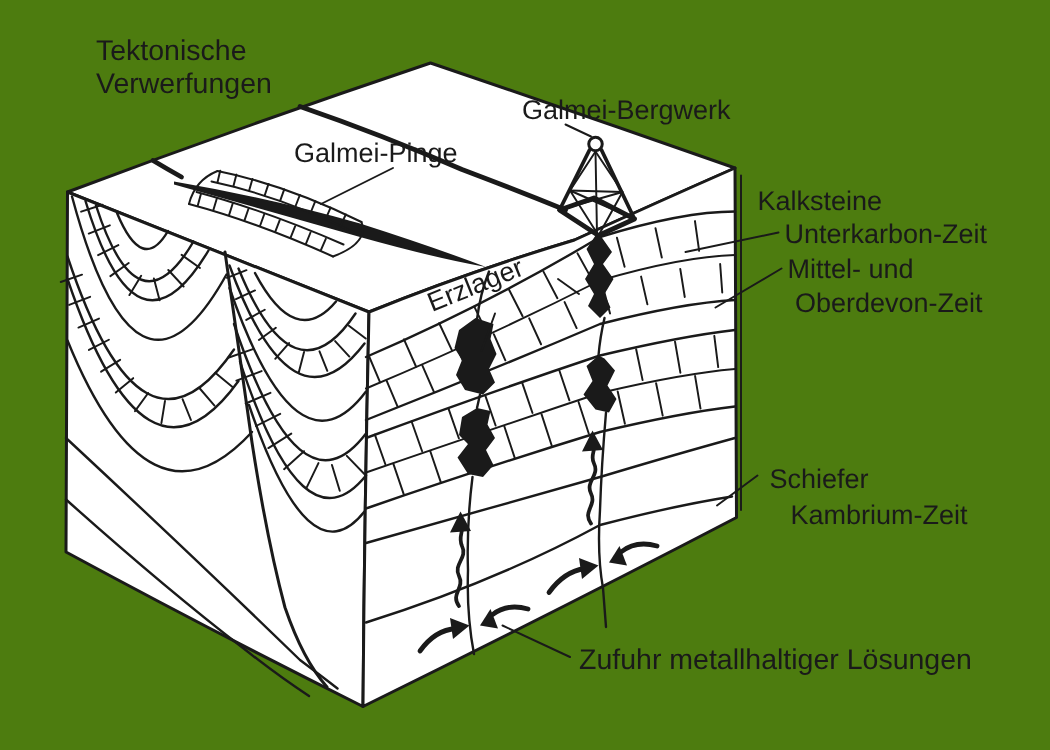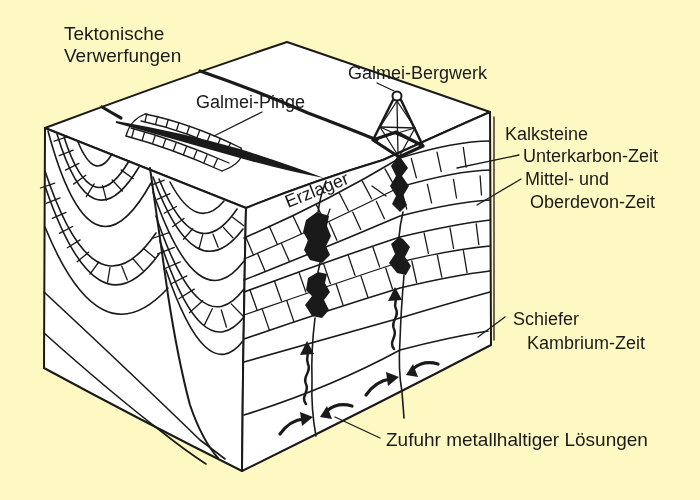--- a/index.html
+++ b/index.html
@@ -1,16 +1,16 @@
 <!DOCTYPE html>
 <html><head>
 <meta charset="utf-8">
 <style>
   html,body{margin:0;padding:0;background:#ffffff;}
-  .stage{position:relative;width:700px;height:500px;background:#fef9c3;overflow:hidden;
+  .stage{position:relative;width:700px;height:500px;background:#4d7c0f;overflow:hidden;
          font-family:"Liberation Sans", sans-serif;}
   svg{position:absolute;left:0;top:0;}
   svg text{fill:#1a1a1a;font-family:"Liberation Sans", sans-serif;}
   .lbl{font-size:18px;}
   .lbl-big{font-size:19px;}
   .ink{stroke:#1a1a1a;fill:none;stroke-linecap:round;stroke-linejoin:round;}
   .w1{stroke-width:1.3;} .w15{stroke-width:1.6;} .w2{stroke-width:2;}
   .w25{stroke-width:2.5;} .w3{stroke-width:3.2;}
   .blk{fill:#1a1a1a;stroke:none;}
   .face{fill:#ffffff;stroke:#1a1a1a;stroke-width:2;stroke-linejoin:round;}

